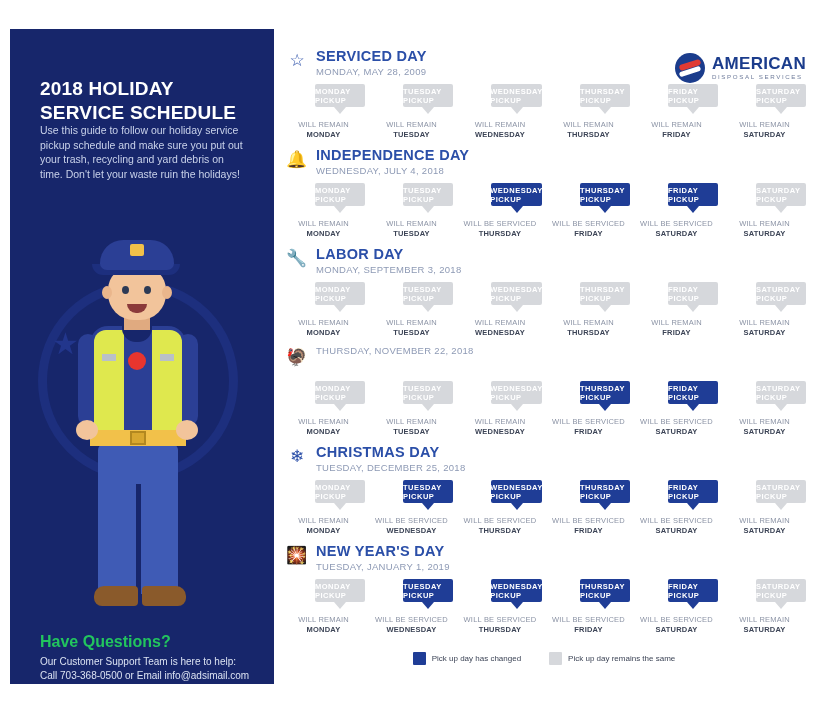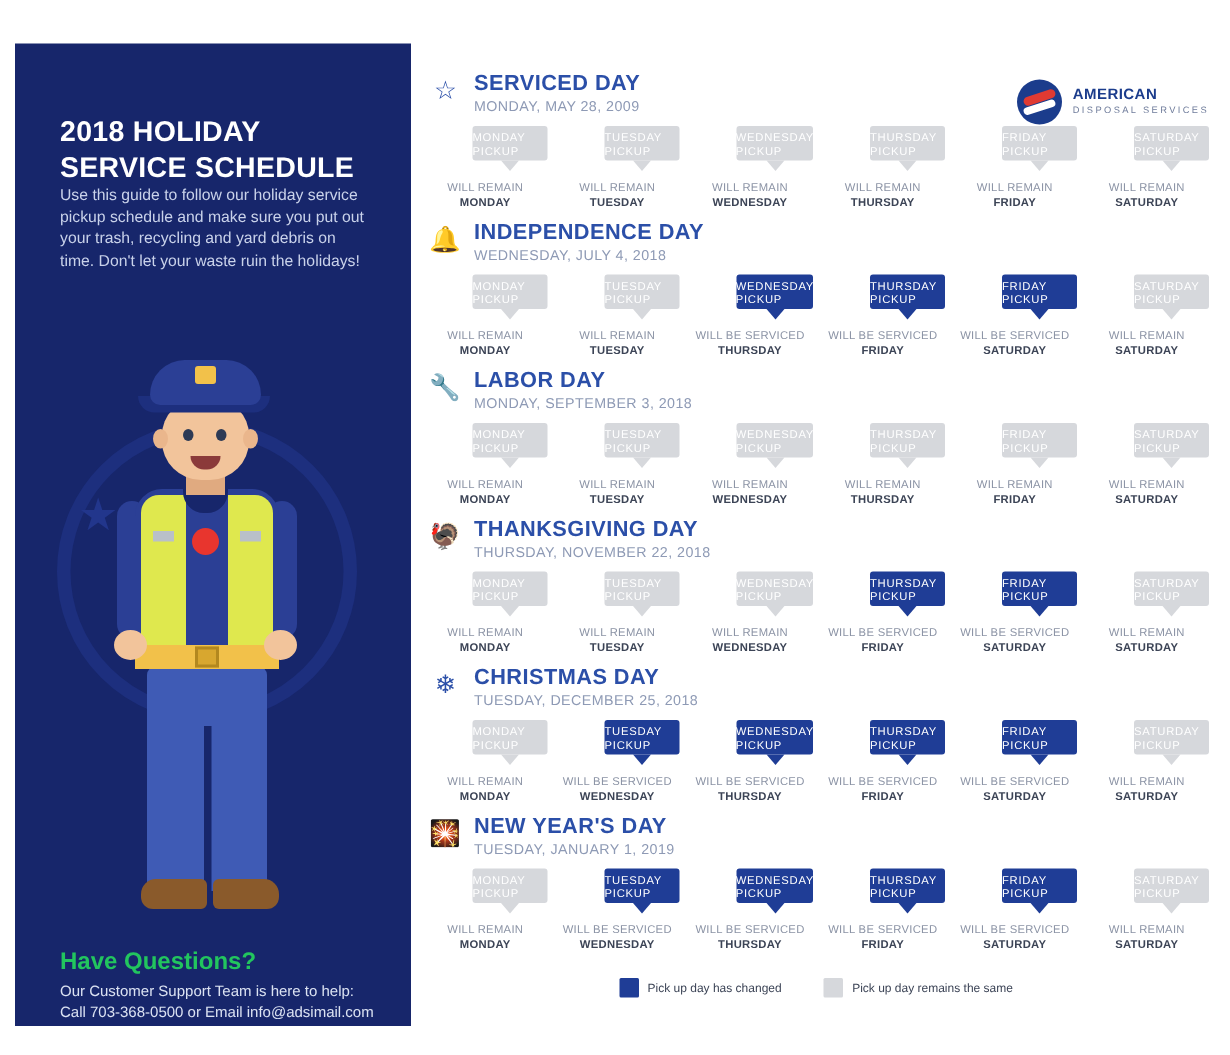--- a/index.html
+++ b/index.html
@@ -152,21 +152,21 @@
   }
   .logo-mark .swoosh-red {
     position: absolute; left: 4px; top: 9px; width: 22px; height: 6px;
     background: #e03a32; transform: rotate(-18deg); border-radius: 3px;
   }
   .logo-mark .swoosh-white {
     position: absolute; left: 4px; top: 16px; width: 22px; height: 5px;
     background: #ffffff; transform: rotate(-18deg); border-radius: 3px;
   }
   .logo-text { line-height: 1; }
-  .logo-main { color: #1b3c8c; font-size: 10px; font-weight: bold; letter-spacing: 0.3px; }
+  .logo-main { color: #1b3c8c; font-size: 17px; font-weight: bold; letter-spacing: 0.3px; }
   .logo-sub { color: #6f7c9b; font-size: 6.2px; letter-spacing: 1.6px; margin-top: 2px; }
 
   
   .content { position: absolute; left: 282px; top: 48px; width: 524px; }
 
   .holiday-block { position: relative; margin-bottom: 7px; }
   .holiday-head { position: relative; padding-left: 34px; height: 36px; }
   .holiday-icon {
     position: absolute; left: 4px; top: 2px; width: 22px; height: 22px;
     color: #2b4fa8; font-size: 17px; line-height: 22px; text-align: center;
@@ -179,21 +179,21 @@
     color: #8e9ab5; font-size: 9.5px; letter-spacing: 0.3px; margin-top: 2px;
   }
 
   .days-row { display: flex; gap: 5px; }
   .day-col { width: 84px; }
   .day-pill {
     position: relative;
     height: 23px;
     border-radius: 2px;
     display: flex; align-items: center; justify-content: center;
-    font-size: 7.5px; font-weight: normal; letter-spacing: 0.5px;
+    font-size: 7.5px; font-weight: bold; letter-spacing: 0.5px;
     text-transform: uppercase;
     margin-left: 33px;
   }
   .day-pill.same { background: #d6d8dc; color: #ffffff; }
   .day-pill.changed { background: #1f3d96; color: #ffffff; }
   .day-pill::after {
     content: ""; position: absolute; left: 50%; margin-left: -6px; top: 23px;
     width: 0; height: 0; border-left: 6px solid transparent;
     border-right: 6px solid transparent; border-top: 7px solid #d6d8dc;
   }
@@ -426,21 +426,20 @@
             <div class="day-status">
               <div class="line1">WILL REMAIN</div>
               <div class="line2">SATURDAY</div>
             </div>
           </div>
         </div>
       </div>
       <div class="holiday-block">
         <div class="holiday-head">
           <div class="holiday-icon">🦃</div>
-          <div class="holiday-name">THANKSGIVING DAY</div>
           <div class="holiday-date">THURSDAY, NOVEMBER 22, 2018</div>
         </div>
         <div class="days-row">
           <div class="day-col">
             <div class="day-pill same">MONDAY PICKUP</div>
             <div class="day-status">
               <div class="line1">WILL REMAIN</div>
               <div class="line2">MONDAY</div>
             </div>
           </div>

